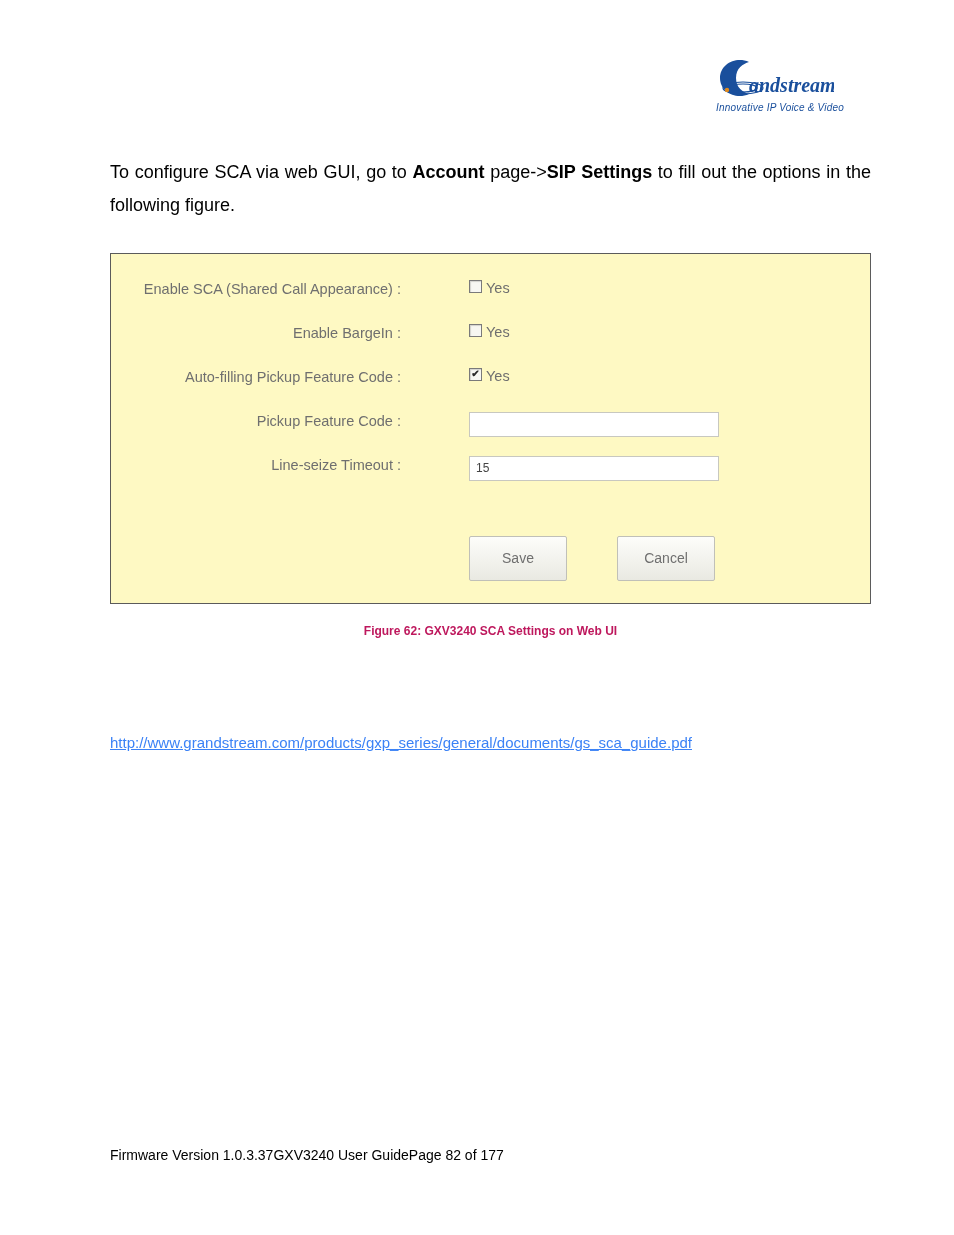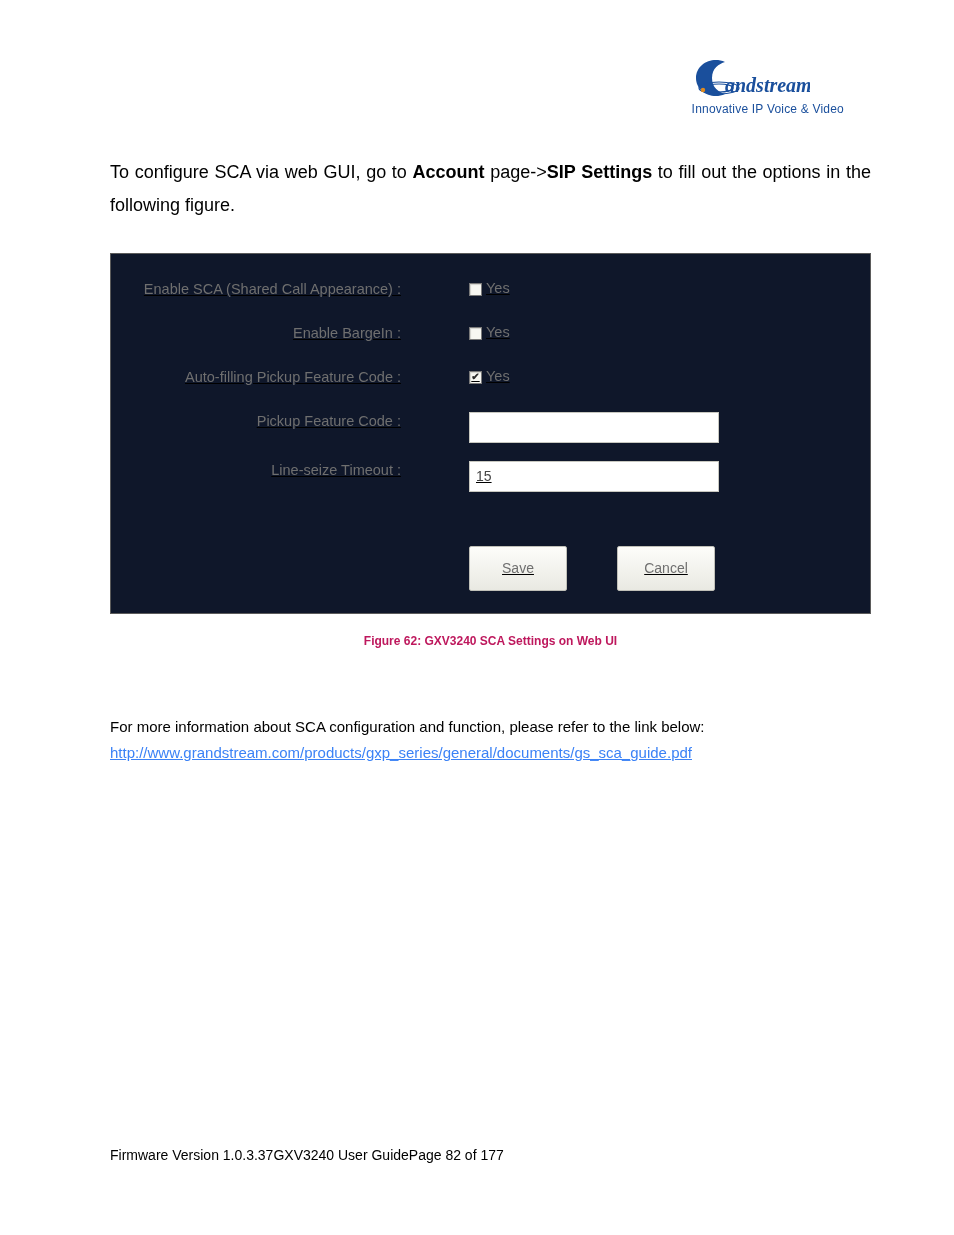--- a/index.html
+++ b/index.html
@@ -23,60 +23,60 @@
     .logo-wrap {
       position: absolute;
       top: 58px;
       right: 110px;
       text-align: right;
     }
     .logo-svg {
       display: block;
     }
     .logo-tag {
-      font-size: 12px;
+      font-size: 10px;
       color: #1a4f9c;
       letter-spacing: 0.2px;
       margin-top: -2px;
+      font-style: italic;
     }
     .intro {
       margin-top: 98px;
       font-size: 18px;
       line-height: 1.85;
       text-align: justify;
       color: #000;
     }
     .intro b {
       font-weight: bold;
     }
     .figure-box {
       margin-top: 30px;
       border: 1px solid #5b5b5b;
-      background: #0f172a;
+      background: #fef9c3;
       padding: 26px 18px 22px 18px;
-      text-decoration: underline;
     }
     .form-row {
       display: flex;
       align-items: flex-start;
       margin-bottom: 18px;
       min-height: 26px;
     }
     .form-label {
       width: 278px;
       text-align: right;
       color: #6f6f6f;
       font-size: 14.5px;
       padding-right: 6px;
       line-height: 1.35;
     }
     .form-field {
       margin-left: 62px;
       display: flex;
-      align-items: flex-end;
+      align-items: flex-start;
       color: #6f6f6f;
       font-size: 14.5px;
     }
     .chk {
       width: 13px;
       height: 13px;
       border: 1px solid #7a7a7a;
       background: #f7f7f2;
       display: inline-flex;
       align-items: center;
@@ -85,25 +85,25 @@
       box-shadow: inset 1px 1px 1px rgba(0,0,0,0.15);
     }
     .chk .tick {
       font-size: 10px;
       line-height: 1;
       color: #2a2a2a;
       font-weight: bold;
     }
     .txt-input {
       width: 250px;
-      height: 31px;
+      height: 25px;
       border: 1px solid #c8c8c0;
       background: #ffffff;
       padding: 0 6px;
-      font-size: 14px;
+      font-size: 12px;
       color: #444;
       font-family: inherit;
     }
     .btn-row {
       display: flex;
       margin-left: 340px;
       margin-top: 54px;
       gap: 50px;
     }
     .gbtn {
@@ -209,21 +209,21 @@
     <div class="btn-row">
       <button class="gbtn">Save</button>
       <button class="gbtn">Cancel</button>
     </div>
 
   </div>
 
   <div class="figure-caption">Figure 62: GXV3240 SCA Settings on Web UI</div>
 
   <div class="para2">
-    <span>For more information about SCA configuration and function, please refer to the link below:</span><br>
+    <br>
     <a class="link" href="#">http://www.grandstream.com/products/gxp_series/general/documents/gs_sca_guide.pdf</a>
   </div>
 
   <div class="footer">
     <span>Firmware Version 1.0.3.37</span>
     <span>GXV3240 User Guide</span>
     <span>Page 82 of 177</span>
   </div>
 
 </div>

